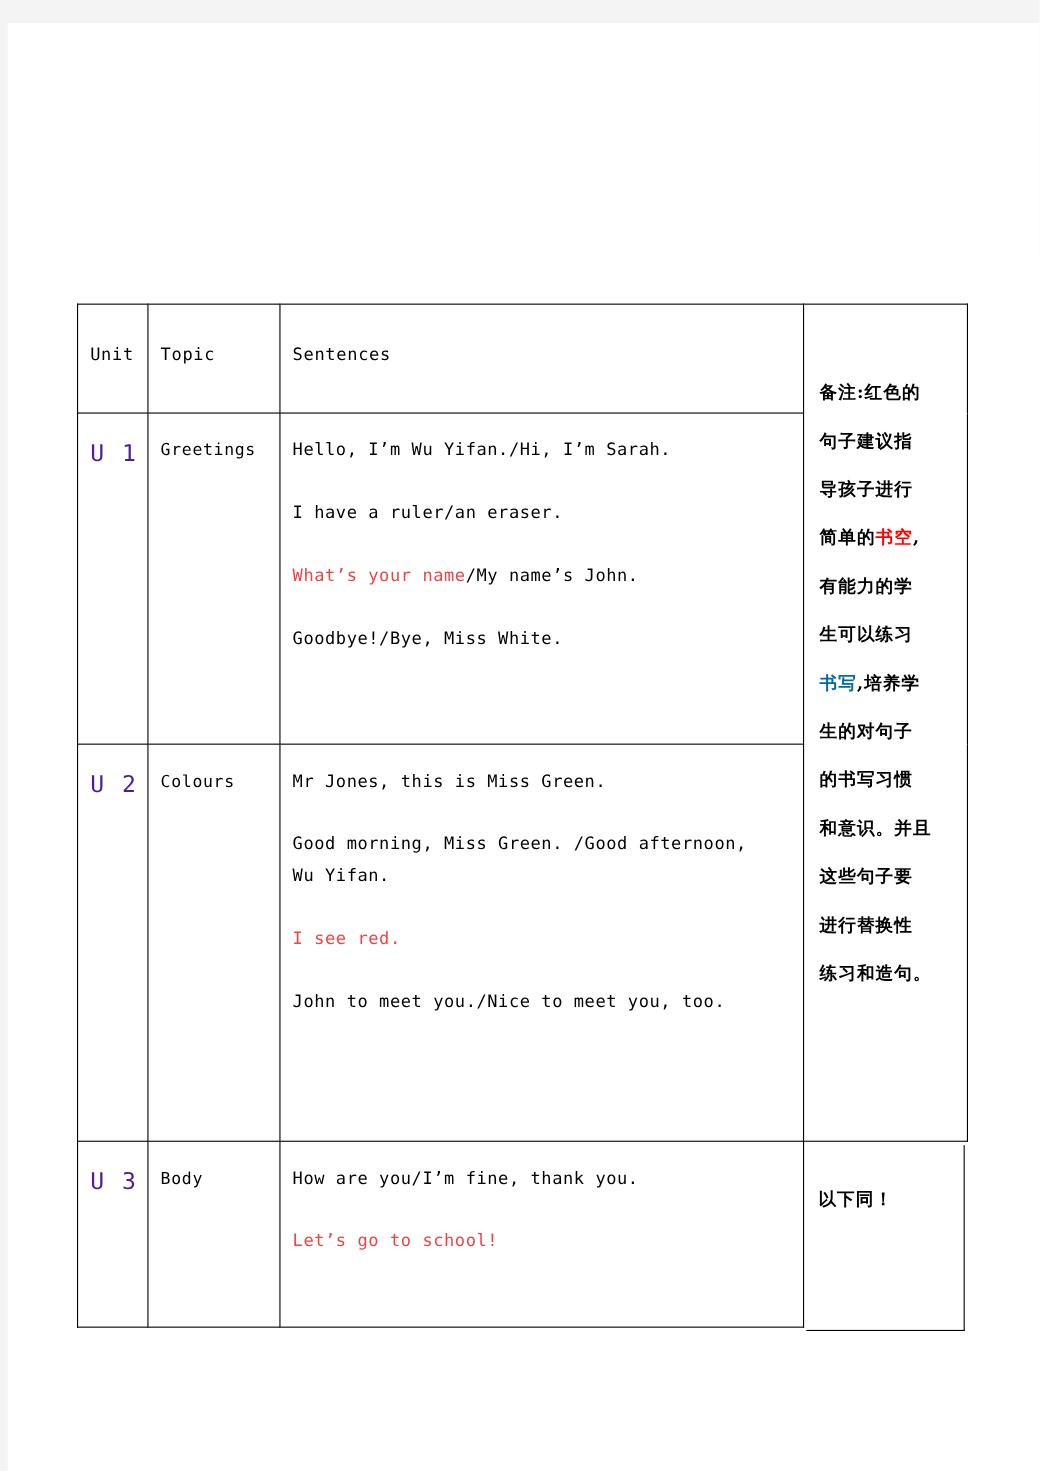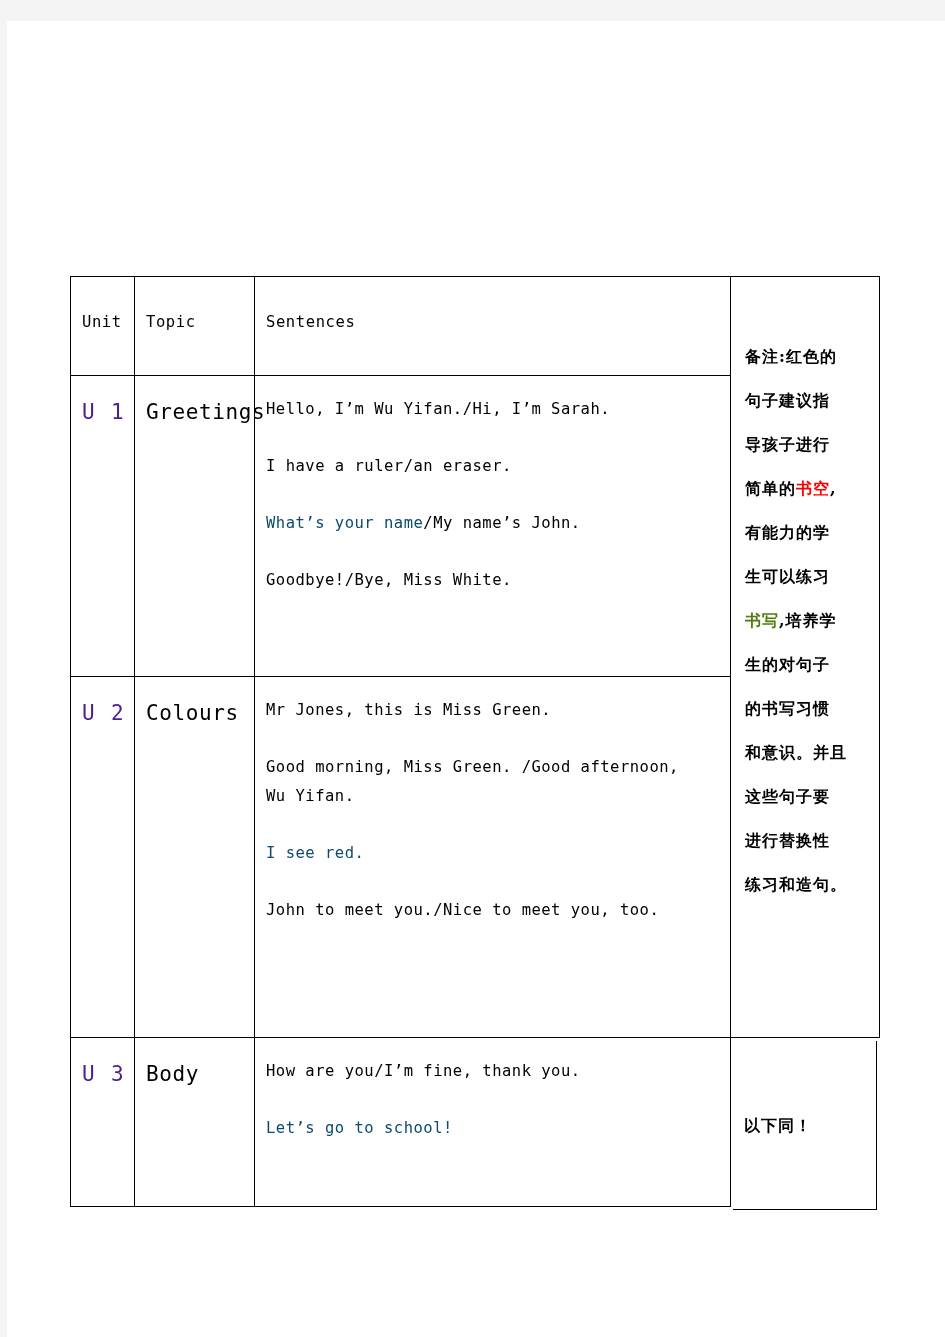--- a/index.html
+++ b/index.html
@@ -93,62 +93,62 @@
   }
   .unit-cell {
     padding: 24px 0 0 11px;
     font-size: 21px;
     letter-spacing: 1.8px;
     color: #4c1d95;
     white-space: nowrap;
   }
   .topic-cell {
     padding: 24px 0 0 11px;
-    font-size: 21px;
+    font-size: 15px;
     letter-spacing: 0.6px;
     color: #000;
     white-space: nowrap;
   }
   .sent-cell {
     padding: 24px 0 0 11px;
     font-size: 15.5px;
     color: #000;
     letter-spacing: 0.5px;
   }
   .sent-cell .line {
     margin: 0 0 39px 0;
     white-space: nowrap;
   }
   .sent-cell .line.tight {
     margin-bottom: 11px;
   }
   .sent-cell .line:last-child {
     margin-bottom: 0;
   }
-  .red { color: #0c4a6e; }
+  .red { color: #ef4444; }
 
   
   .note-cell {
     padding: 58px 0 0 14px;
     font-family: "DejaVu Serif", serif;
     font-size: 16px;
     line-height: 44px;
     color: #000000;
     letter-spacing: 1px;
     font-weight: bold;
   }
   .note-cell .nline {
     white-space: nowrap;
   }
   .note-cell .red-u {
     color: #ff0000;
     text-decoration-color: #ff0000;
   }
   .note-cell .red-plain {
-    color: #4d7c0f;
+    color: #0369a1;
   }
   .note-bottom {
     padding: 66px 0 0 14px;
     font-family: "DejaVu Serif", serif;
     font-size: 16px;
     font-weight: bold;
     color: #000000;
     letter-spacing: 1px;
     white-space: nowrap;
   }
@@ -238,18 +238,18 @@
       <td class="c-sent">
         <div class="sent-cell">
           <div class="line">How are you/I’m fine, thank you.</div>
           <div class="line red">Let’s go to school!</div>
         </div>
       </td>
     </tr>
   </tbody>
     </table>
 
-  <div style="position:absolute; left:737px; top:1095px;">
+  <div style="position:absolute; left:737px; top:1059px;">
     <div class="note-bottom" style="padding:0;">以下同！</div>
   </div>
 
   <div style="position:absolute; left:726px; top:1020px; width:143px; height:168px; border:1px solid #000; border-top:none; border-left:none; pointer-events:none;"></div>
 </div>
 
 </body></html>

